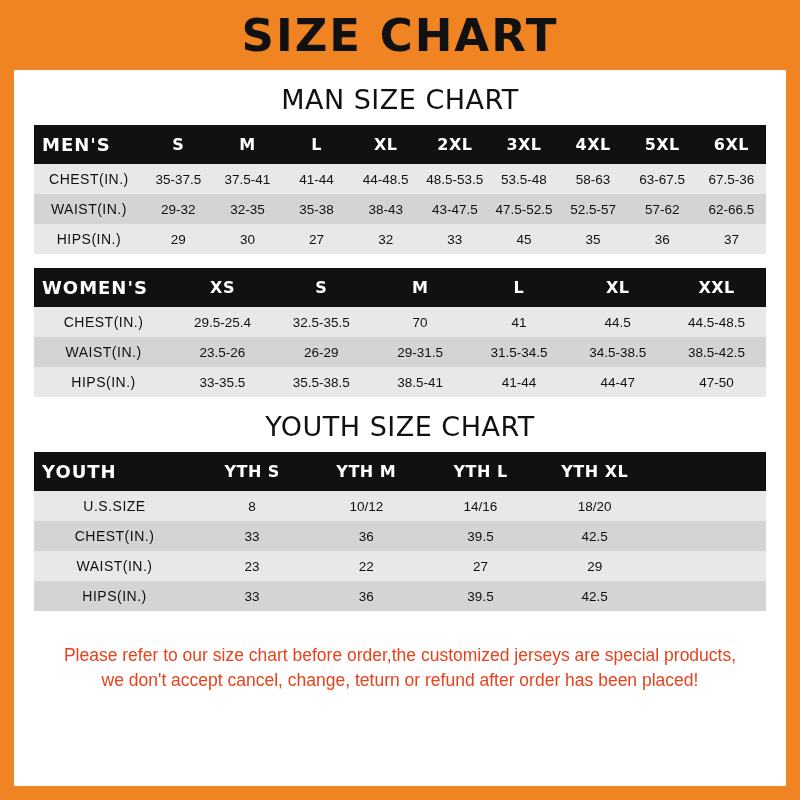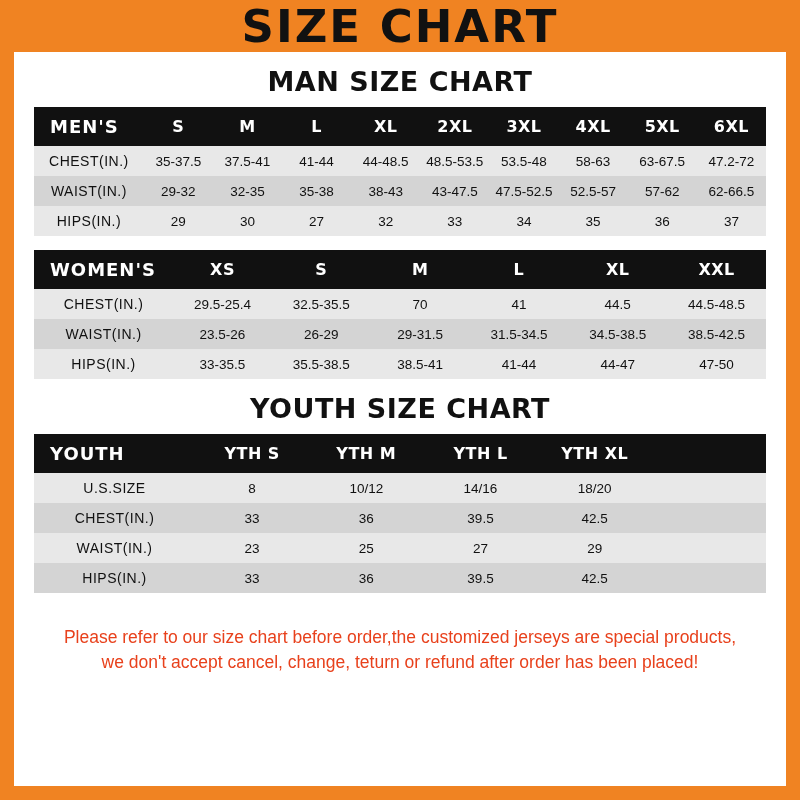--- a/index.html
+++ b/index.html
@@ -16,21 +16,21 @@
   .page {
     position: relative;
     width: 800px;
     height: 800px;
     background: #ffffff;
     box-sizing: border-box;
     border-left: 14px solid #f08322;
     border-right: 14px solid #f08322;
   }
   .header-bar {
-    height: 52px;
+    height: 70px;
     background: #f08322;
     display: flex;
     align-items: center;
     justify-content: center;
     margin: 0 -14px;
   }
   .header-title {
     font-family: "DejaVu Sans", sans-serif;
     font-weight: bold;
     font-size: 45px;
@@ -40,21 +40,21 @@
   }
   .content {
     padding: 0 20px;
   }
   .section {
     margin-top: 14px;
   }
   .section-title {
     text-align: center;
     font-family: "DejaVu Sans", sans-serif;
-    font-weight: bold;
+    font-weight: normal;
     font-size: 27px;
     color: #111111;
     letter-spacing: 0.5px;
     margin: 8px 0 10px 0;
   }
   table.size-table {
     width: 100%;
     border-collapse: collapse;
     table-layout: fixed;
   }
@@ -63,21 +63,21 @@
     color: #ffffff;
     font-family: "DejaVu Sans", sans-serif;
     font-weight: bold;
     font-size: 16px;
     padding: 9px 2px;
     text-align: center;
     letter-spacing: 0.5px;
   }
   table.size-table thead th.first-col {
     text-align: left;
-    padding-left: 16px;
+    padding-left: 8px;
     font-size: 18px;
     letter-spacing: 1px;
   }
   table.size-table tbody td {
     font-family: "Liberation Sans", sans-serif;
     font-size: 13.5px;
     color: #111111;
     padding: 7px 2px;
     text-align: center;
   }
@@ -163,42 +163,42 @@
           <tr class="row-light">
             <td class="first-col">CHEST(IN.)</td>
             <td>35-37.5</td>
             <td>37.5-41</td>
             <td>41-44</td>
             <td>44-48.5</td>
             <td>48.5-53.5</td>
             <td>53.5-48</td>
             <td>58-63</td>
             <td>63-67.5</td>
-            <td>47.2-72</td>
+            <td>67.5-36</td>
           </tr>
           <tr class="row-dark">
             <td class="first-col">WAIST(IN.)</td>
             <td>29-32</td>
             <td>32-35</td>
             <td>35-38</td>
             <td>38-43</td>
             <td>43-47.5</td>
             <td>47.5-52.5</td>
             <td>52.5-57</td>
             <td>57-62</td>
             <td>62-66.5</td>
           </tr>
           <tr class="row-light">
             <td class="first-col">HIPS(IN.)</td>
             <td>29</td>
             <td>30</td>
             <td>27</td>
             <td>32</td>
             <td>33</td>
-            <td>34</td>
+            <td>45</td>
             <td>35</td>
             <td>36</td>
             <td>37</td>
           </tr>
         </tbody>
       </table>
     </div>
 
     <div class="section">
       <table class="size-table women-table">
@@ -288,21 +288,21 @@
             <td class="first-col">CHEST(IN.)</td>
             <td>33</td>
             <td>36</td>
             <td>39.5</td>
             <td>42.5</td>
             <td></td>
           </tr>
           <tr class="row-light">
             <td class="first-col">WAIST(IN.)</td>
             <td>23</td>
-            <td>25</td>
+            <td>22</td>
             <td>27</td>
             <td>29</td>
             <td></td>
           </tr>
           <tr class="row-dark">
             <td class="first-col">HIPS(IN.)</td>
             <td>33</td>
             <td>36</td>
             <td>39.5</td>
             <td>42.5</td>

